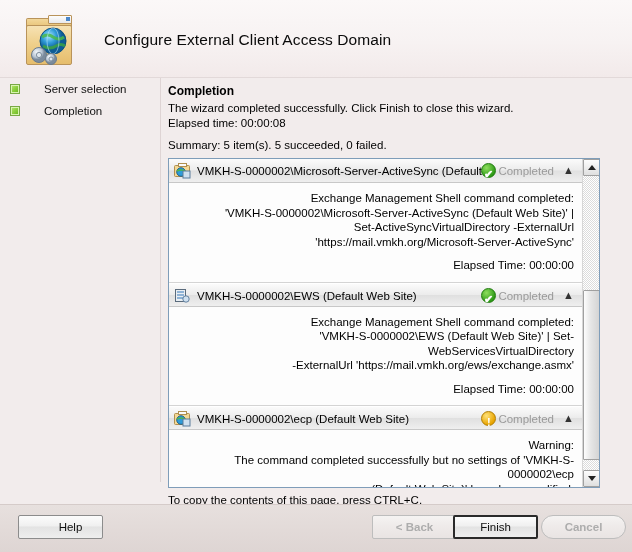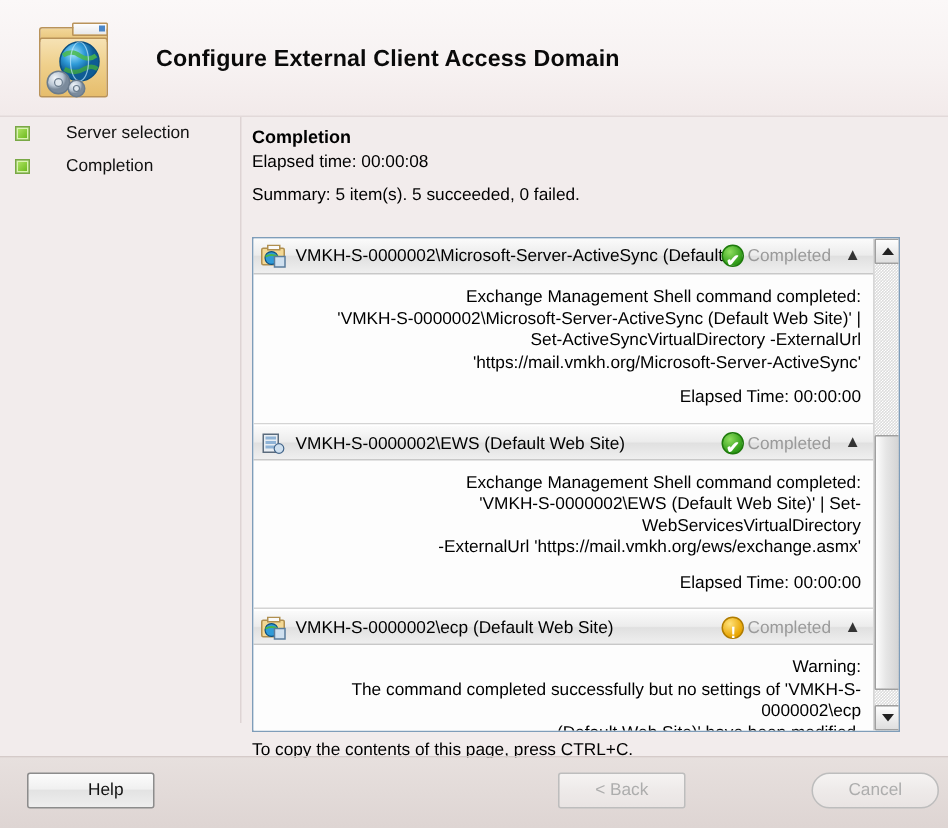--- a/index.html
+++ b/index.html
@@ -15,21 +15,21 @@
   }
   
   #header {
     position:absolute; left:0; top:0; width:632px; height:78px;
     background: linear-gradient(to bottom, #fbf8f8 0%, #f7f2f2 55%, #f2eaea 100%);
     border-bottom: 1px solid #e2d9d9;
   }
   #header-icon { position:absolute; left:20px; top:15px; width:62px; height:55px; }
   #header-title {
     position:absolute; left:104px; top:31px;
-    font-size:15.5px; font-weight:bold; letter-spacing:0.1px; color:#0a0a0a;
+    font-size:15.5px; font-weight:normal; letter-spacing:0.1px; color:#0a0a0a;
   }
   
   .folder-back{position:absolute;left:6px;top:3px;width:46px;height:10px;background:linear-gradient(to bottom,#f2d79a,#e7c173);border:1px solid #b9935a;border-bottom:none;border-radius:2px 4px 0 0;}
   .folder-tab{position:absolute;left:28px;top:0px;width:24px;height:9px;background:linear-gradient(to bottom,#fdfdfd,#e8e8ea);border:1px solid #b9935a;border-radius:1px;}
   .folder-tabdot{position:absolute;left:46px;top:2px;width:4px;height:4px;background:#4a86c8;}
   .folder-body{position:absolute;left:6px;top:10px;width:46px;height:40px;background:linear-gradient(to bottom,#f6e2b4 0%,#efd08c 45%,#e6bd6c 100%);border:1px solid #b9935a;border-radius:2px;}
   
   #sidebar { position:absolute; left:0; top:78px; width:160px; height:404px; }
   #sidebar-divider{position:absolute;left:160px;top:78px;width:1px;height:404px;background:#ded4d4;}
   .side-item{ position:relative; padding:4px 0 4px 44px; font-size:11.5px; color:#111; line-height:14px;}
@@ -89,21 +89,21 @@
     border-top:1px solid #d5cbc9;
   }
   .btn{
     position:absolute; top:10px; height:24px; width:85px;
     font-family:"Liberation Sans", sans-serif; font-size:11.5px;
     background: linear-gradient(to bottom,#fcfcfc 0%,#f0f0f0 45%,#e3e3e3 50%,#eeeeee 100%);
     border:1px solid #8c8c8c; border-radius:2px; color:#111;
     text-align:center; line-height:22px; cursor:default;
   }
   .btn.disabled{ color:#adadad; border-color:#bdbdbd;
-    background: linear-gradient(to bottom,#f5f3f2 0%,#eeeae9 50%,#e9e4e3 100%); }
+    background: linear-gradient(to bottom,#f5f3f2 0%,#eeeae9 50%,#e9e4e3 100%); font-weight: bold; }
   .btn.default{ border:2px solid #2a2a2a; line-height:20px; font-weight:normal; }
   #btn-help{ left:18px;padding-left:20px; }
   #btn-back{ left:372px; }
   #btn-finish{ left:453px; }
   #btn-cancel{ left:541px;border-radius:12px; }
 </style>
 </head>
 <body>
 
 <div id="header">
@@ -145,20 +145,21 @@
   </div>
   <div class="side-item">
     <span class="side-bullet"></span>
     <span>Completion</span>
   </div>
 </div>
 <div id="sidebar-divider"></div>
 
 <div id="main">
   <div id="comp-title">Completion</div>
+  <div class="m-line">The wizard completed successfully. Click Finish to close this wizard.</div>
   <div class="m-line">Elapsed time: 00:00:08</div>
   <div class="m-gap"></div>
   <div class="m-line">Summary: 5 item(s). 5 succeeded, 0 failed.</div>
 </div>
 
 <div id="results">
   <div id="results-inner">
 
     <div class="res-head">
       <span class="res-icon">
@@ -240,14 +241,15 @@
         <span></span>
       </div>
   </div>
 </div>
 
 <div id="copyhint">To copy the contents of this page, press CTRL+C.</div>
 
 <div id="buttonbar">
   <div class="btn" id="btn-help">Help</div>
   <div class="btn disabled" id="btn-back">&lt; Back</div>
+  <div class="btn default" id="btn-finish">Finish</div>
   <div class="btn disabled" id="btn-cancel">Cancel</div>
 </div>
 
 </body></html>

